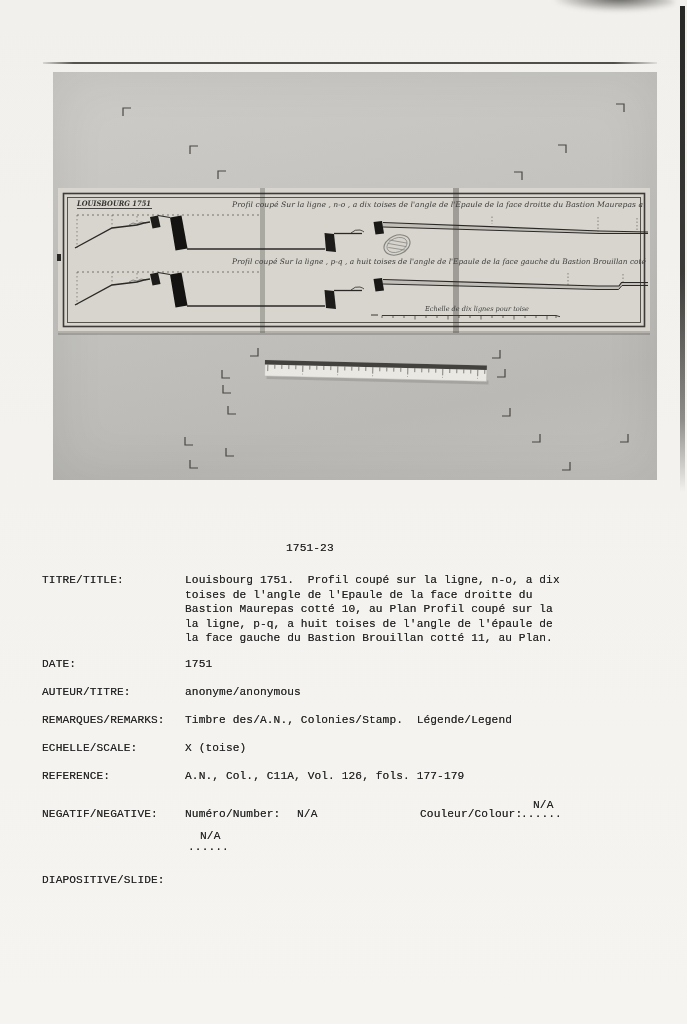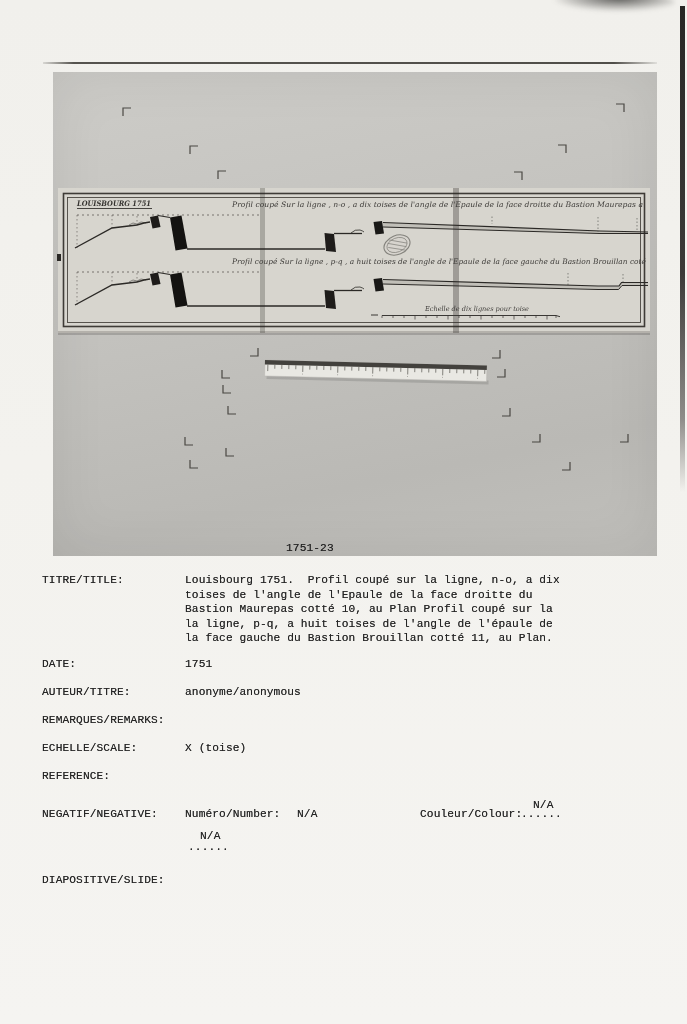--- a/index.html
+++ b/index.html
@@ -7,21 +7,21 @@
     position:relative;width:687px;height:1024px;margin:0 auto;overflow:hidden;
     background:linear-gradient(180deg,#f1f0ec 0%,#f3f2ee 45%,#f5f4f1 100%);
     font-family:"Liberation Mono","DejaVu Sans Mono",monospace;
   }
   
   .photo-topline{
     position:absolute;left:43px;top:62px;width:614px;height:2px;
     background:linear-gradient(90deg,rgba(70,68,63,.15),#55534e 5%,#504e49 93%,rgba(70,68,63,.1));
   }
   .photo{
-    position:absolute;left:53px;top:72px;width:604px;height:484px;
+    position:absolute;left:53px;top:72px;width:604px;height:408px;
     background:linear-gradient(168deg,#cdccc8,#c3c2be 45%,#bab9b5 78%,#c0bfbb);
     box-shadow:inset 0 0 55px rgba(0,0,0,.08);
   }
   .page-edge{
     position:absolute;left:680px;top:6px;width:5px;height:486px;
     background:linear-gradient(180deg,rgba(22,22,20,.92),rgba(34,33,31,.88) 55%,rgba(60,58,55,.55) 85%,rgba(90,88,84,0));
   }
   .corner-smudge{
     position:absolute;left:550px;top:-7px;width:125px;height:19px;border-radius:50%;
     background:radial-gradient(ellipse at 55% 25%,rgba(52,51,49,.8),rgba(52,51,49,0) 70%);
@@ -142,25 +142,27 @@
 la ligne, p-q, a huit toises de l'angle de l'épaule de
 la face gauche du Bastion Brouillan cotté 11, au Plan.</span>
 
     <span class="t lbl" style="top:657px;">DATE:</span>
     <span class="t val" style="top:657px;">1751</span>
 
     <span class="t lbl" style="top:685px;">AUTEUR/TITRE:</span>
     <span class="t val" style="top:685px;">anonyme/anonymous</span>
 
     <span class="t lbl" style="top:713px;">REMARQUES/REMARKS:</span>
+    <span class="t val" style="top:713px;">Timbre des/A.N., Colonies/Stamp.  Légende/Legend</span>
 
     <span class="t lbl" style="top:741px;">ECHELLE/SCALE:</span>
     <span class="t val" style="top:741px;">X (toise)</span>
 
     <span class="t lbl" style="top:769px;text-align:right;">REFERENCE:</span>
+    <span class="t val" style="top:769px;">A.N., Col., C11A, Vol. 126, fols. 177-179</span>
 
     <span class="t lbl" style="top:807px;">NEGATIF/NEGATIVE:</span>
     <span class="t" style="left:185px;top:807px;">Numéro/Number:</span>
     <span class="t" style="left:297px;top:807px;">N/A</span>
     <span class="t" style="left:420px;top:807px;">Couleur/Colour:</span>
     <span class="t" style="left:521px;top:807px;">......</span>
     <span class="t sup" style="left:533px;top:798px;">N/A</span>
 
     <span class="t lbl" style="top:873px;">DIAPOSITIVE/SLIDE:</span>
     <span class="t" style="left:188px;top:840px;">......</span>

